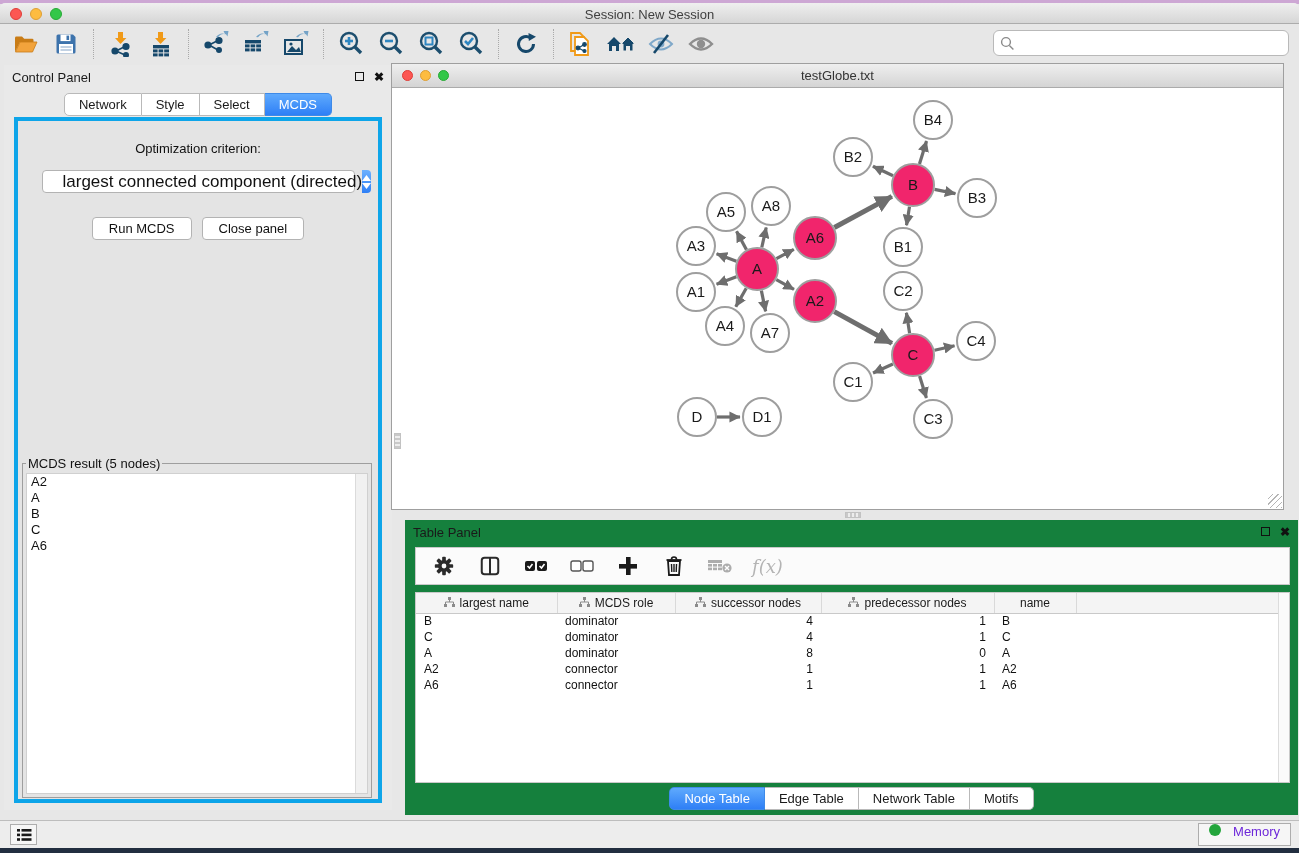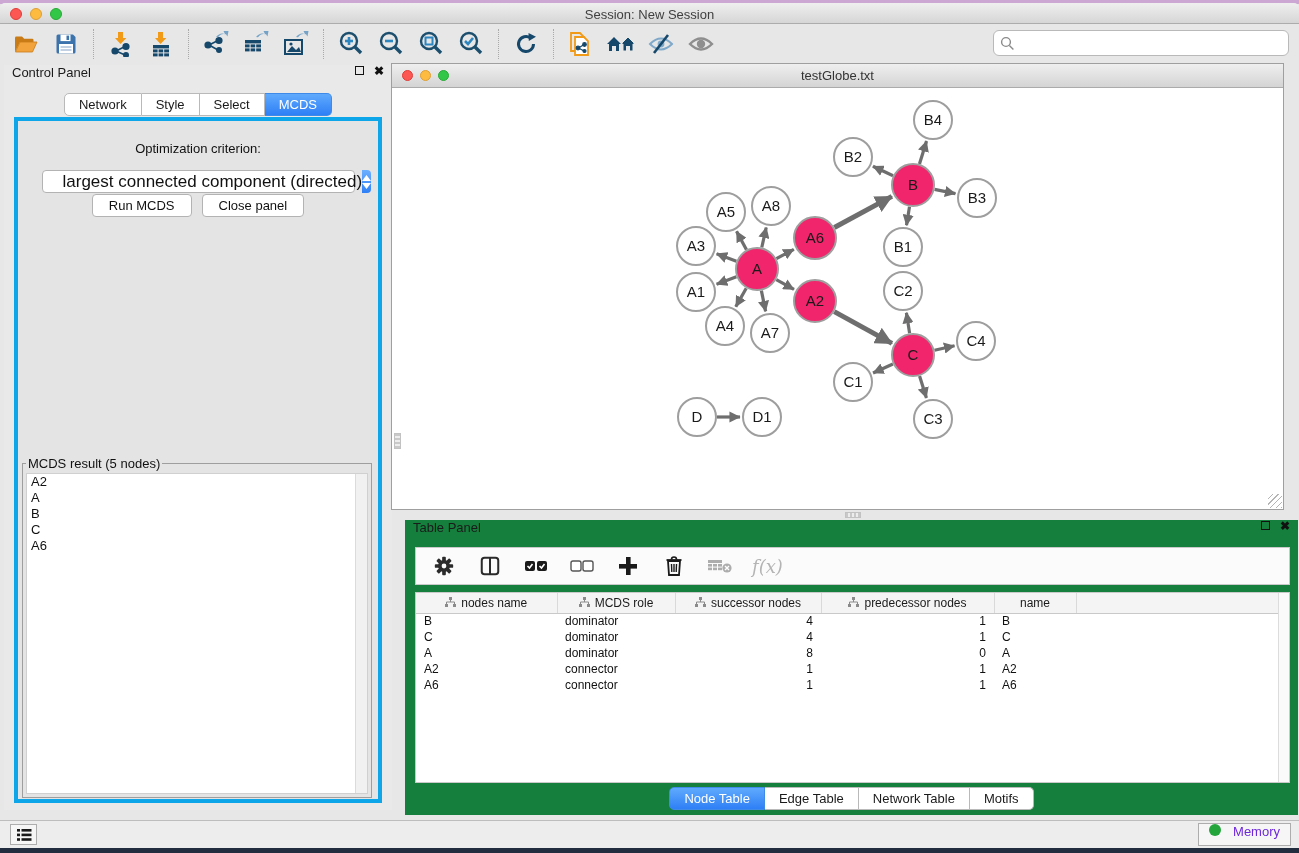--- a/index.html
+++ b/index.html
@@ -31,21 +31,21 @@
   .tb-btn { width:36px; height:32px; display:flex; align-items:center; justify-content:center;
     background:transparent; border:none; cursor:pointer; }
   .tb-btn svg { display:block; }
   .search-wrap { position:absolute; right:10px; top:4px; width:296px; height:26px;
     background:#FFFFFF; border:1px solid #B9B9B9; border-radius:6px;
     display:flex; align-items:center; padding:0 6px; }
   .search-wrap input { border:none; outline:none; flex:1; font-size:13px; margin-left:5px;
     font-family:"Liberation Sans",sans-serif; background:transparent; }
 
   
-  .panel-head { height:24px; display:flex; align-items:flex-start; font-size:13px; color:#1A1A1A;
+  .panel-head { height:24px; display:flex; align-items:center; font-size:13px; color:#1A1A1A;
     padding:0 8px; }
   .panel-head .spacer { flex:1; }
   .mini-ctl { font-size:12px; color:#111; margin-left:10px; cursor:pointer;
     font-weight:bold; line-height:12px; }
   .float-box { width:9px; height:9px; border:1.5px solid #111; display:inline-block; }
 
   
   .control-panel { position:absolute; left:4px; top:65px; width:388px; height:745px;
     background:#E9E9E9; }
   .ctl-tabs { position:absolute; left:0; right:0; top:28px; display:flex; justify-content:center; }
@@ -59,21 +59,21 @@
     border-color:#3E8AE8; }
   .ctl-body { position:absolute; left:10px; right:10px; top:52px; bottom:7px;
     border:4px solid #0ea5e9; background:#E4E4E4; }
   .opt-label { text-align:center; margin-top:20px; font-size:13px; color:#111; }
   .combo { position:relative; margin:14px auto 0; width:313px; height:23px; background:#FFFFFF;
     border:1px solid #B3B3B3; border-radius:4px; display:flex; align-items:center; cursor:pointer; }
   .combo .combo-text { flex:1; font-size:17px; color:#111; padding-left:20px; white-space:nowrap; }
   .combo .stepper { width:19px; height:23px; margin-right:-1px; border-radius:0 4px 4px 0;
     background:linear-gradient(#6CB0FE,#2E7FF6); display:flex; flex-direction:column;
     align-items:center; justify-content:center; gap:2px; }
-  .btn-row { display:flex; justify-content:center; gap:10px; margin-top:1px; }
+  .btn-row { display:flex; justify-content:center; gap:10px; margin-top:24px; }
   .push-btn { background:#FFFFFF; border:1px solid #B3B3B3; border-radius:4px;
     font-size:13px; color:#111; padding:3px 16px; cursor:pointer;
     font-family:"Liberation Sans",sans-serif; }
   .result-fieldset { position:absolute; left:4px; right:6px; top:335px; bottom:1px;
     border:1px solid #9E9E9E; background:#E4E4E4; padding:0; }
   .result-fieldset legend { font-size:13px; color:#111; margin-left:3px; padding:0 2px; }
   .result-list { position:absolute; left:3px; right:3px; top:2px; bottom:3px;
     background:#FFFFFF; border:1px solid #D0D0D0; overflow:hidden; }
   .result-list .item { font-size:13px; color:#111; line-height:16px; padding-left:4px; }
   .v-scroll { position:absolute; right:0; top:0; bottom:0; width:12px; background:#F1F1F1;
@@ -573,21 +573,21 @@
         </colgroup>
       <thead>
           <tr id="tbl-head">
             <th><svg class="hicon" width="11" height="11" viewBox="0 0 11 11">
                 <g fill="#8A8A8A">
                   <rect x="4" y="0" width="3" height="3"></rect>
                   <rect x="0" y="7" width="3" height="3"></rect>
                   <rect x="8" y="7" width="3" height="3"></rect>
                 </g>
                 <path d="M5.5 3 v2 M1.5 7 v-2 h8 v2" stroke="#8A8A8A" fill="none" stroke-width="1"></path>
-              </svg><span>nodes name</span></th>
+              </svg><span>largest name</span></th>
             <th><svg class="hicon" width="11" height="11" viewBox="0 0 11 11">
                 <g fill="#8A8A8A">
                   <rect x="4" y="0" width="3" height="3"></rect>
                   <rect x="0" y="7" width="3" height="3"></rect>
                   <rect x="8" y="7" width="3" height="3"></rect>
                 </g>
                 <path d="M5.5 3 v2 M1.5 7 v-2 h8 v2" stroke="#8A8A8A" fill="none" stroke-width="1"></path>
               </svg><span>MCDS role</span></th>
             <th><svg class="hicon" width="11" height="11" viewBox="0 0 11 11">
                 <g fill="#8A8A8A">

